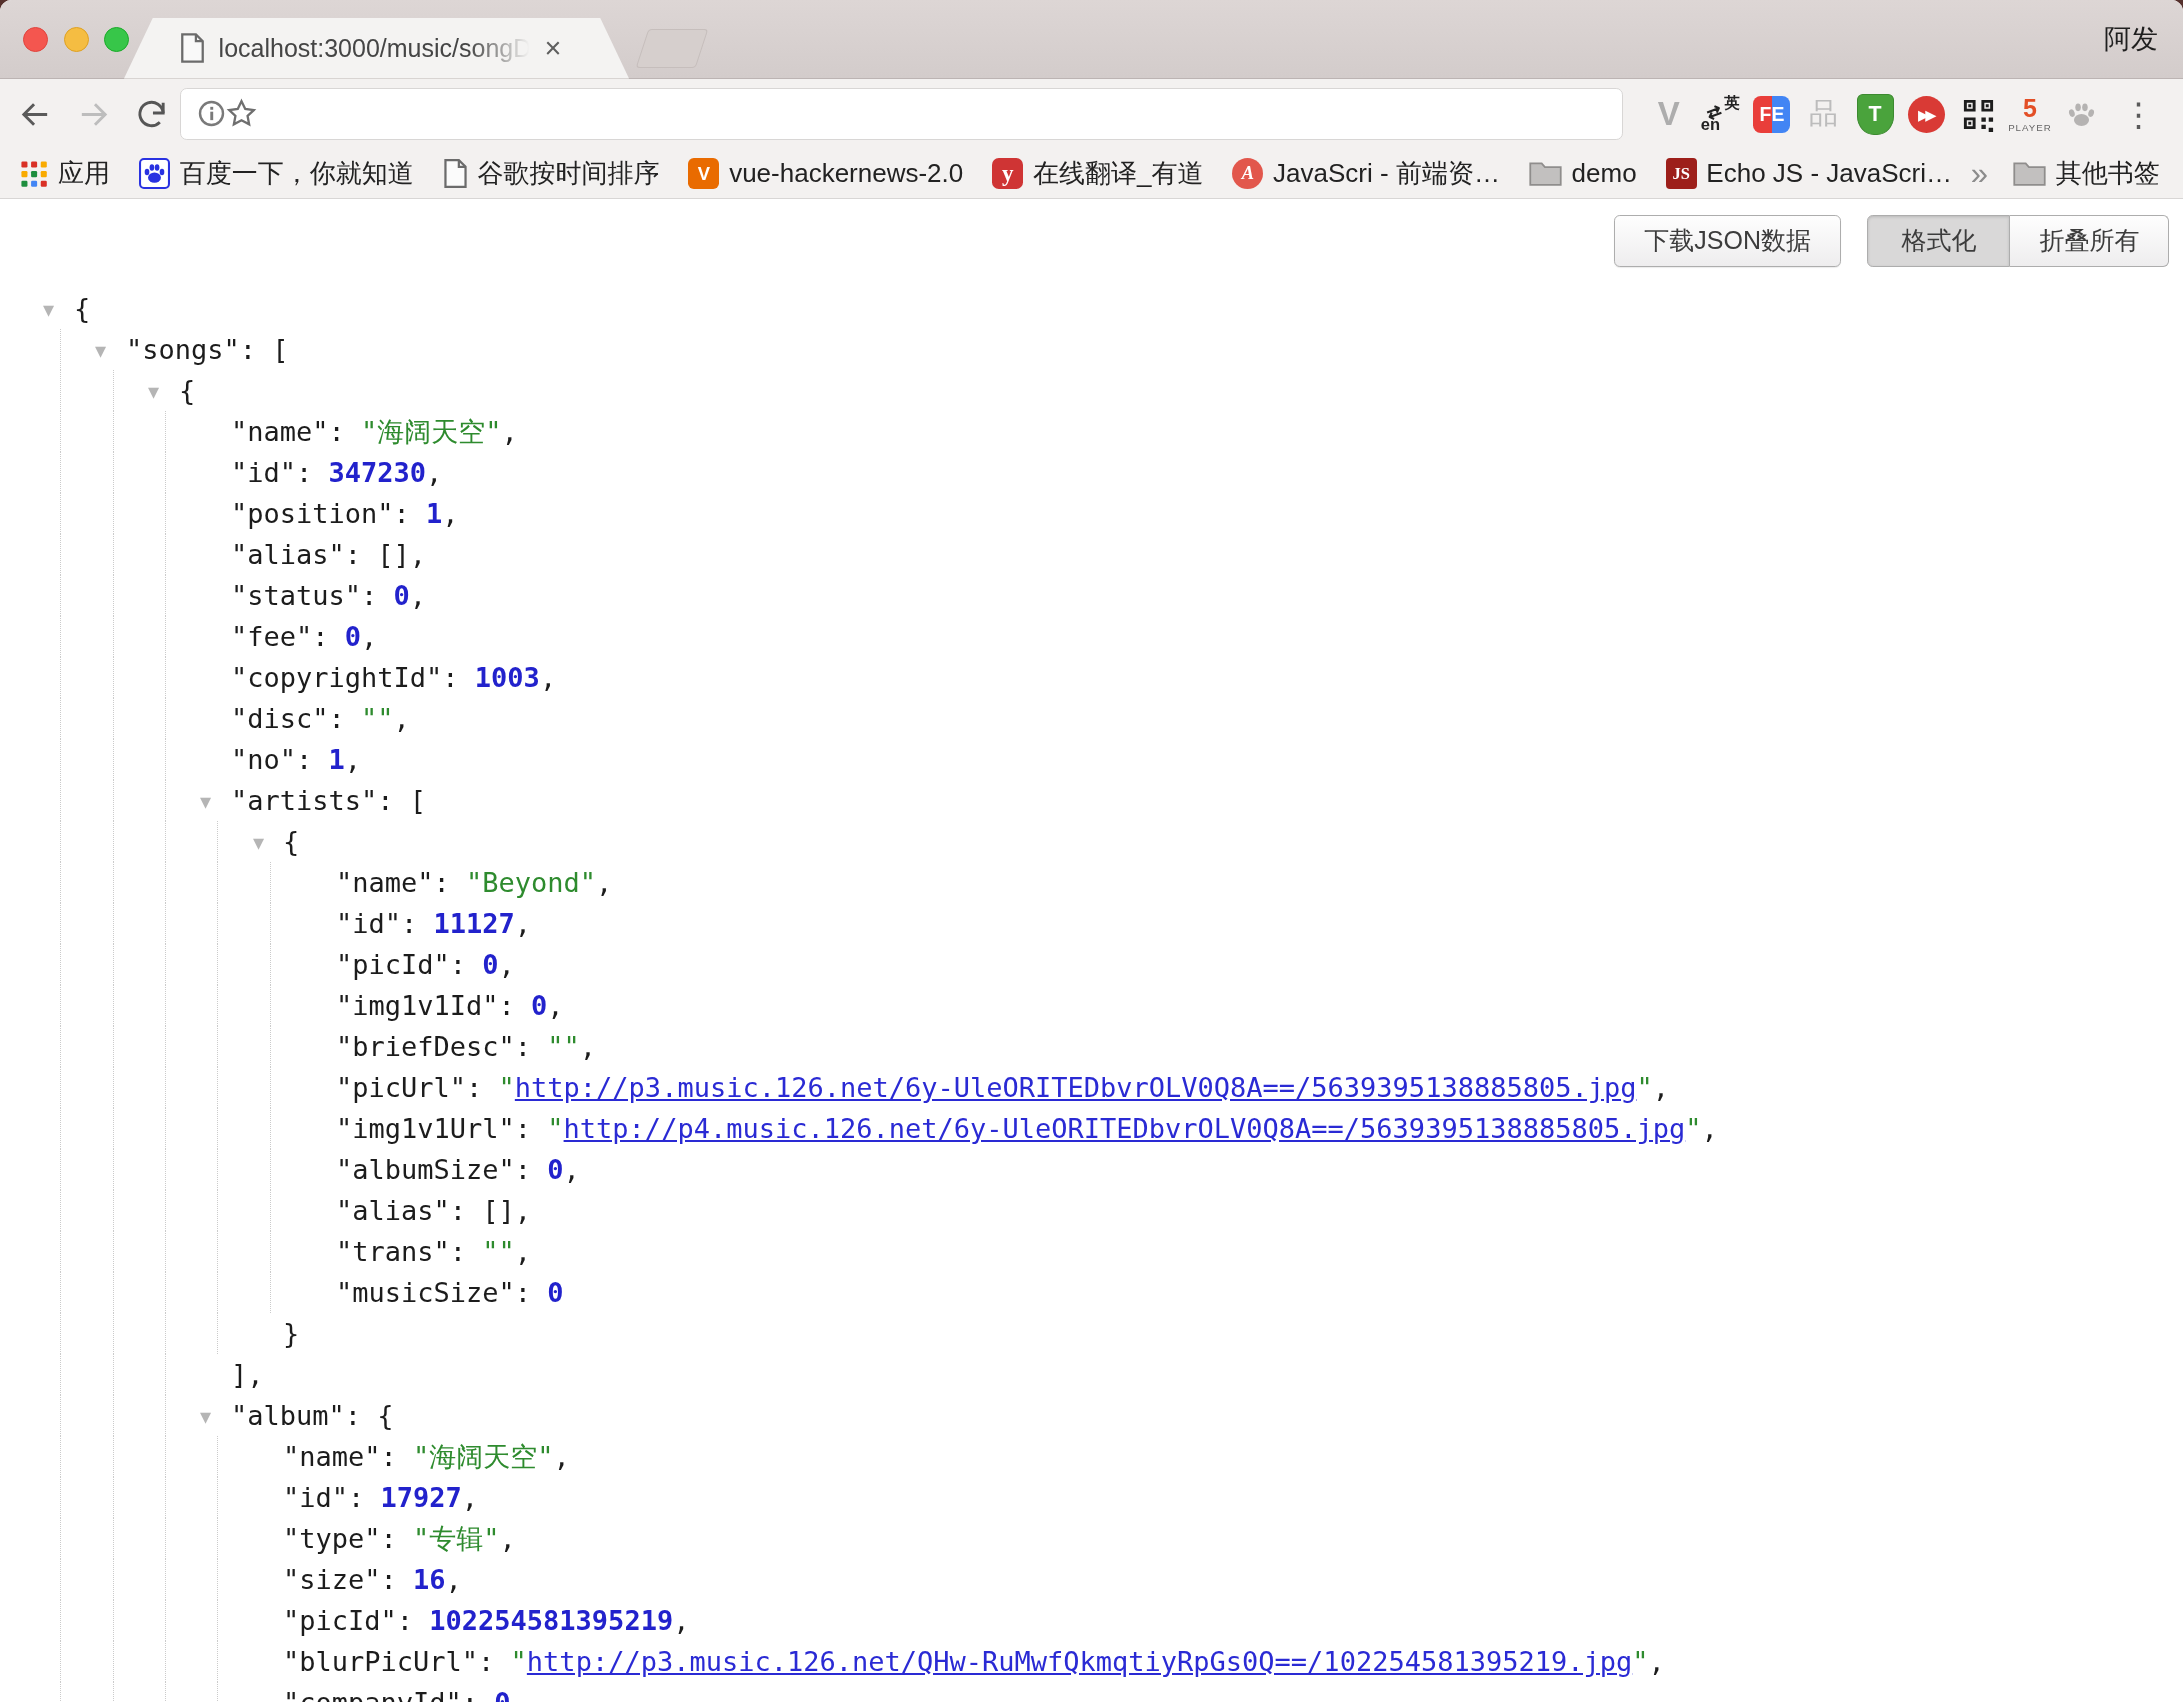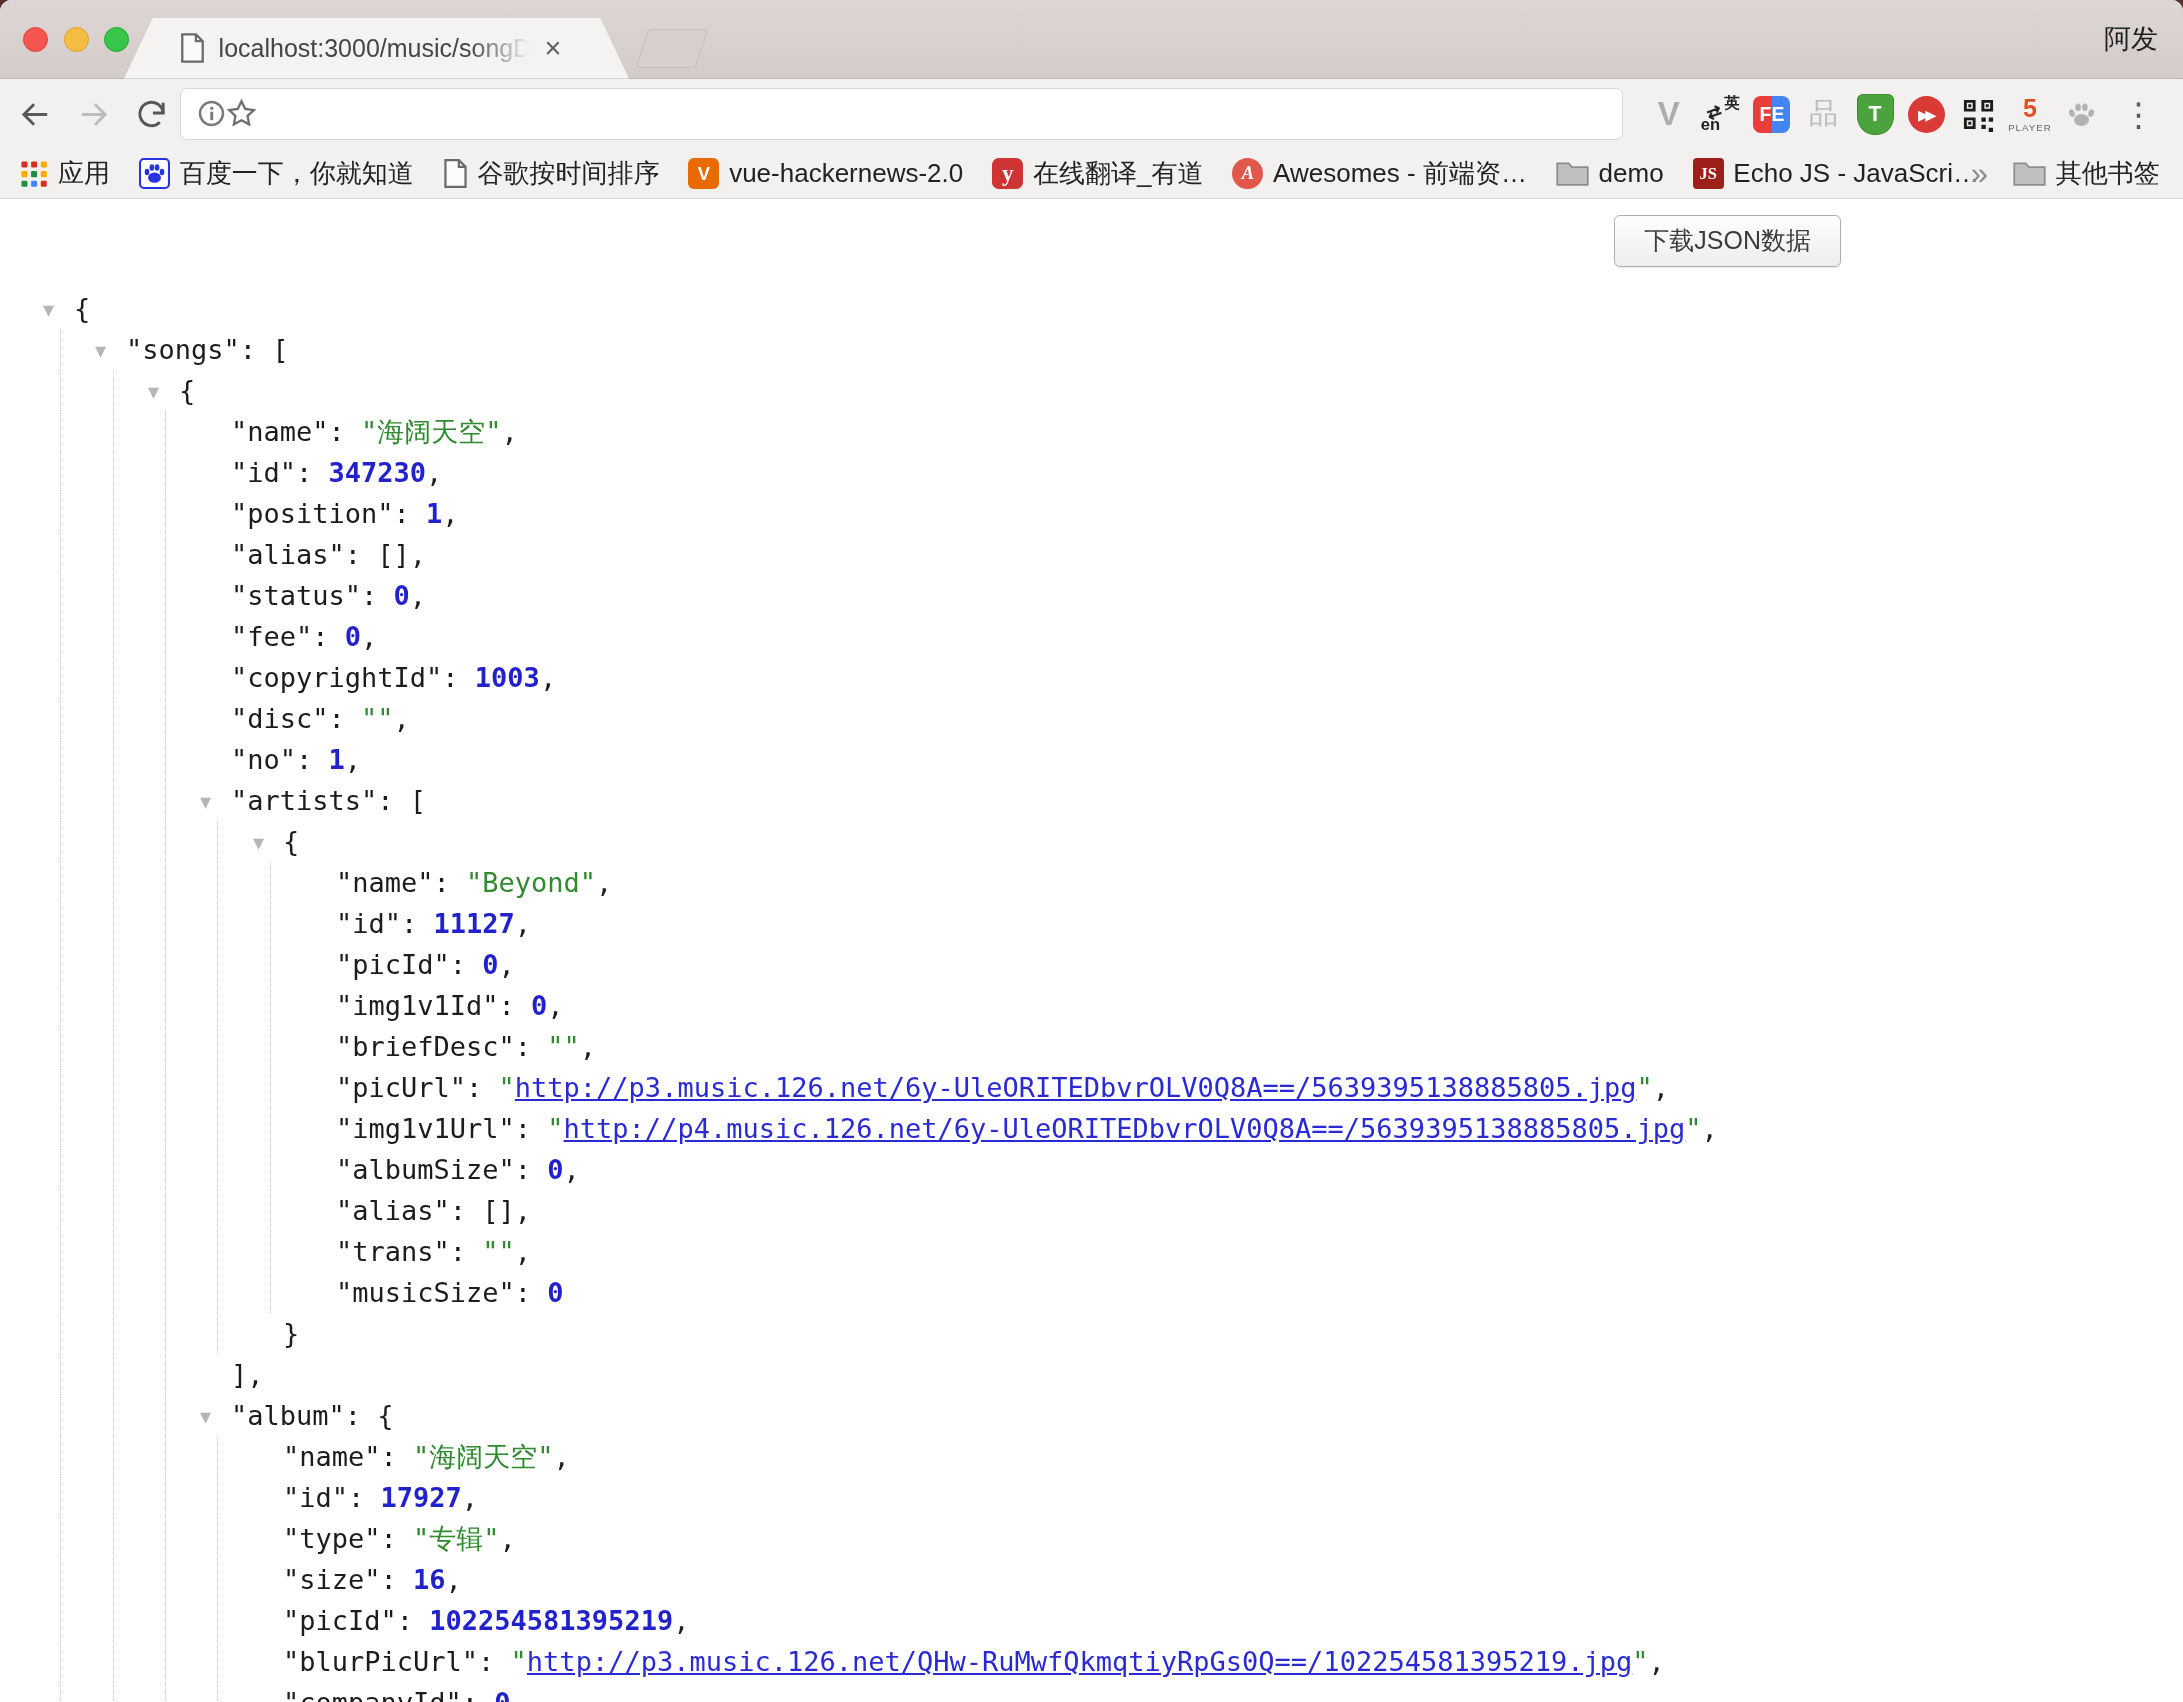--- a/index.html
+++ b/index.html
@@ -246,21 +246,21 @@
         <span class="bm">
           <span class="bm-glyph g-vuebm">V</span>
           <span class="bm-label">vue-hackernews-2.0</span>
         </span>
         <span class="bm">
           <span class="bm-glyph g-youdao">y</span>
           <span class="bm-label">在线翻译_有道</span>
         </span>
         <span class="bm">
           <span class="bm-glyph g-awesomes">A</span>
-          <span class="bm-label">Awesomes - 前端资…</span>
+          <span class="bm-label">JavaScri - 前端资…</span>
         </span>
         <span class="bm">
           <span style="display: flex;">
             <svg width="33" height="27" viewBox="0 0 26 20">
               <path d="M1 2h9l2.5 3H25v14H1z" fill="#c2c0bf" stroke="#8f8d8c" stroke-width="1.4"></path>
             </svg>
           </span>
           <span class="bm-label">demo</span>
         </span>
         <span class="bm">
@@ -276,20 +276,24 @@
               <path d="M1 2h9l2.5 3H25v14H1z" fill="#c2c0bf" stroke="#8f8d8c" stroke-width="1.4"></path>
             </svg>
           </span>
         <span class="bm-label">其他书签</span>
       </span>
     </div>
   </div>
 
   <div class="content">
     <button class="btn btn-download">下载JSON数据</button>
+    <div class="btn-group">
+      <button class="btn btn-format">格式化</button>
+      <button class="btn btn-collapse">折叠所有</button>
+    </div>
     <div class="tree" id="tree">
         <div class="row"><i class="arrow" style="left: 33px;">▼</i><span style="padding-left: 74px; display: inline-block;"><span class="tk-b">{</span></span></div>
         <div class="row"><i class="guide" style="left: 60px;"></i><i class="arrow" style="left: 85px;">▼</i><span style="padding-left: 126px; display: inline-block;"><span class="tk-k">"songs"</span><span class="tk-p">: [</span></span></div>
         <div class="row"><i class="guide" style="left: 60px;"></i><i class="guide" style="left: 113px;"></i><i class="arrow" style="left: 138px;">▼</i><span style="padding-left: 179px; display: inline-block;"><span class="tk-b">{</span></span></div>
         <div class="row"><i class="guide" style="left: 60px;"></i><i class="guide" style="left: 113px;"></i><i class="guide" style="left: 165px;"></i><span style="padding-left: 231px; display: inline-block;"><span class="tk-k">"name"</span><span class="tk-p">: </span><span class="tk-s">"海阔天空"</span><span class="tk-p">,</span></span></div>
         <div class="row"><i class="guide" style="left: 60px;"></i><i class="guide" style="left: 113px;"></i><i class="guide" style="left: 165px;"></i><span style="padding-left: 231px; display: inline-block;"><span class="tk-k">"id"</span><span class="tk-p">: </span><span class="tk-n">347230</span><span class="tk-p">,</span></span></div>
         <div class="row"><i class="guide" style="left: 60px;"></i><i class="guide" style="left: 113px;"></i><i class="guide" style="left: 165px;"></i><span style="padding-left: 231px; display: inline-block;"><span class="tk-k">"position"</span><span class="tk-p">: </span><span class="tk-n">1</span><span class="tk-p">,</span></span></div>
         <div class="row"><i class="guide" style="left: 60px;"></i><i class="guide" style="left: 113px;"></i><i class="guide" style="left: 165px;"></i><span style="padding-left: 231px; display: inline-block;"><span class="tk-k">"alias"</span><span class="tk-p">: </span><span class="tk-b">[]</span><span class="tk-p">,</span></span></div>
         <div class="row"><i class="guide" style="left: 60px;"></i><i class="guide" style="left: 113px;"></i><i class="guide" style="left: 165px;"></i><span style="padding-left: 231px; display: inline-block;"><span class="tk-k">"status"</span><span class="tk-p">: </span><span class="tk-n">0</span><span class="tk-p">,</span></span></div>
         <div class="row"><i class="guide" style="left: 60px;"></i><i class="guide" style="left: 113px;"></i><i class="guide" style="left: 165px;"></i><span style="padding-left: 231px; display: inline-block;"><span class="tk-k">"fee"</span><span class="tk-p">: </span><span class="tk-n">0</span><span class="tk-p">,</span></span></div>

